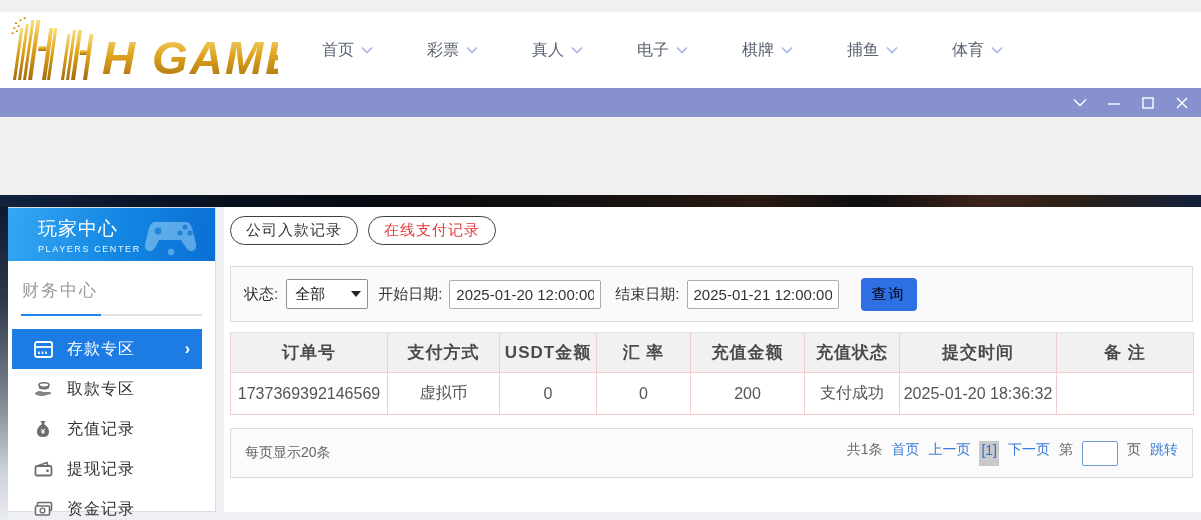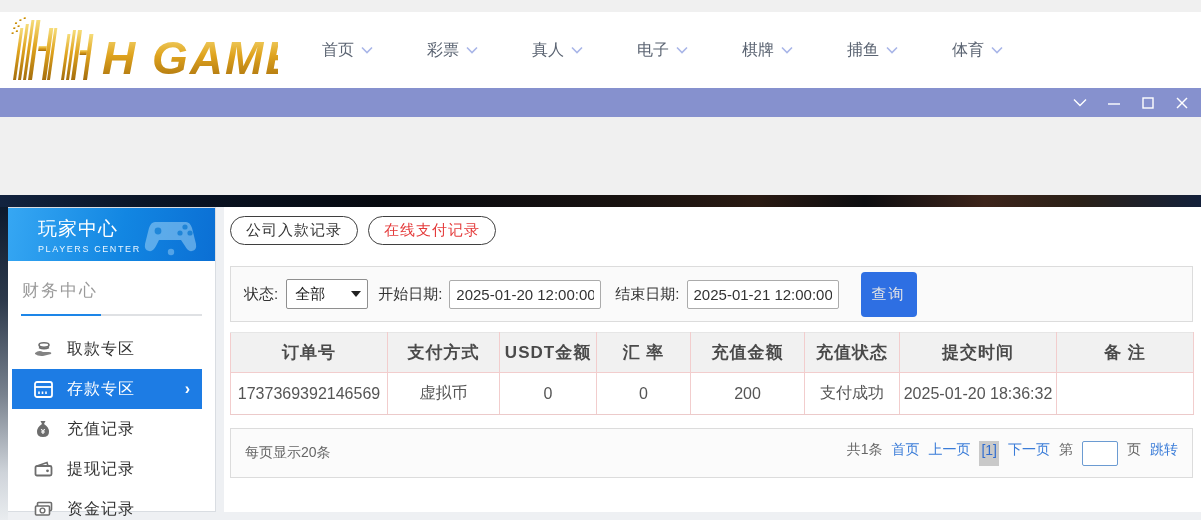--- a/index.html
+++ b/index.html
@@ -44,21 +44,21 @@
   .tabs-row { position:absolute; left:6px; top:9px; display:flex; gap:10px; }
   .tab-pill { height:29px; border:1px solid #3f3f3f; border-radius:15px; background:#fff; padding:0 15px; display:flex; align-items:center; font-size:15px; color:#333; cursor:pointer; letter-spacing:1px; }
   .tab-pill.active { color:#e43b3b; }
 
   .filter-box { position:absolute; left:6px; top:59px; width:963px; height:56px; border:1px solid #dcdcdc; background:#fafafa; display:flex; align-items:center; padding-left:13px; }
   .f-label { font-size:15px; color:#333; }
   .select-wrap { position:relative; margin:0 10px 0 8px;font-family:Liberation Serif, serif; }
   .status-select { appearance:none; -webkit-appearance:none; width:82px; height:30px; border:1px solid #8f8f8f; border-radius:2px; background:#fff; font-size:15px; color:#222; padding:0 20px 0 8px; font-family:inherit; }
   .select-arrow { position:absolute; right:7px; top:12px; width:0; height:0; border-left:5px solid transparent; border-right:5px solid transparent; border-top:6px solid #222; pointer-events:none; }
   .date-input { width:152px; height:29px; border:1px solid #ababab; border-radius:2px; margin:0 14px 0 7px; font-size:15px; color:#333; padding:0 6px; font-family:inherit; background:#fff; }
-  .query-btn { width:56px; height:45px; background:#2e6fe3; color:#e5e5e5; font-size:15px; border:none; border-radius:4px; cursor:pointer; margin-left:8px; font-family:inherit; letter-spacing:2px; }
+  .query-btn { width:56px; height:33px; background:#2e6fe3; color:#000000; font-size:15px; border:none; border-radius:4px; cursor:pointer; margin-left:8px; font-family:inherit; letter-spacing:2px; }
 
   .records-table { position:absolute; left:6px; top:125px; width:963px; border-collapse:collapse; table-layout:fixed; }
   .records-table th { height:40px; background:#f1f1f1; font-size:17px; color:#4a4a4a; font-weight:bold; border:1px solid #f2cdcd; border-top-color:#e6e6e6; letter-spacing:1px; }
   .records-table td { height:42px; background:#fff; font-size:16px; color:#555; text-align:center; border:1px solid #f2cdcd; border-bottom-color:#eccaca; }
 
   .pagination-bar { position:absolute; left:6px; top:221px; width:963px; height:50px; border:1px solid #dcdcdc; background:#fbfbfb; display:flex; align-items:center; justify-content:space-between; padding:0 14px; }
   .page-size-text { font-size:14px; color:#666; }
   .pager { display:flex; gap:9px; font-size:14px; }
   .pg-total { color:#666; }
   .pg-link { color:#3a7cd8; cursor:pointer; }
@@ -189,42 +189,42 @@
       <circle cx="17" cy="15" r="3.4" fill="#2e8fd6"></circle>
         <circle cx="44" cy="11" r="2.6" fill="#2e8fd6"></circle>
       <circle cx="49" cy="17" r="2.6" fill="#2e8fd6"></circle>
         <circle cx="39" cy="17" r="2.6" fill="#2e8fd6"></circle>
       <circle cx="30" cy="36" r="3.2" fill="#bfe6fb" opacity="0.7"></circle>
     </svg>
   </div>
   <div class="sb-section-label">财务中心</div>
   <div class="sb-underline"></div>
   <div class="sb-menu">
-    <div class="sb-item">
-      <span class="sb-icon">
-        <svg width="20" height="16" viewBox="0 0 20 16">
-            <ellipse cx="11" cy="4" rx="5" ry="2.2" fill="none" stroke="currentColor" stroke-width="1.6"></ellipse>
-            <path d="M6 6.5 Q11 9 16 6.5" fill="none" stroke="currentColor" stroke-width="1.6"></path>
-            <path d="M2 12 Q6 8.5 10 11 L16 11 Q19 11 18 13 L10 15 Q5 15.5 2 13 Z" fill="currentColor" opacity="0.85"></path>
-          </svg>
-      </span>
-      <span class="sb-label">取款专区</span>
-    </div>
     <div class="sb-item active">
       <span class="sb-icon">
         <svg width="19" height="17" viewBox="0 0 19 17">
             <rect x="1" y="1" width="17" height="15" rx="2" fill="none" stroke="currentColor" stroke-width="1.8"></rect>
             <line x1="1" y1="6" x2="18" y2="6" stroke="currentColor" stroke-width="1.8"></line>
             <line x1="5" y1="10.5" x2="5" y2="13" stroke="currentColor" stroke-width="1.6"></line>
             <line x1="8.5" y1="10.5" x2="8.5" y2="13" stroke="currentColor" stroke-width="1.6"></line>
             <line x1="12" y1="10.5" x2="12" y2="13" stroke="currentColor" stroke-width="1.6"></line>
           </svg>
       </span>
       <span class="sb-label">存款专区</span>
       <span class="sb-arrow">›</span>
+    </div>
+    <div class="sb-item">
+      <span class="sb-icon">
+        <svg width="20" height="16" viewBox="0 0 20 16">
+            <ellipse cx="11" cy="4" rx="5" ry="2.2" fill="none" stroke="currentColor" stroke-width="1.6"></ellipse>
+            <path d="M6 6.5 Q11 9 16 6.5" fill="none" stroke="currentColor" stroke-width="1.6"></path>
+            <path d="M2 12 Q6 8.5 10 11 L16 11 Q19 11 18 13 L10 15 Q5 15.5 2 13 Z" fill="currentColor" opacity="0.85"></path>
+          </svg>
+      </span>
+      <span class="sb-label">取款专区</span>
     </div>
     <div class="sb-item">
       <span class="sb-icon">
         <svg width="16" height="18" viewBox="0 0 16 18">
             <path d="M5.5 1 H10.5 L9 4 H7 Z" fill="currentColor"></path>
             <path d="M7 4 H9 Q14 7 14 12 Q14 17 8 17 Q2 17 2 12 Q2 7 7 4 Z" fill="currentColor"></path>
             <text x="8" y="13.5" font-size="8" fill="#ffffff" text-anchor="middle" font-weight="bold">¥</text>
           </svg>
       </span>
       <span class="sb-label">充值记录</span>

